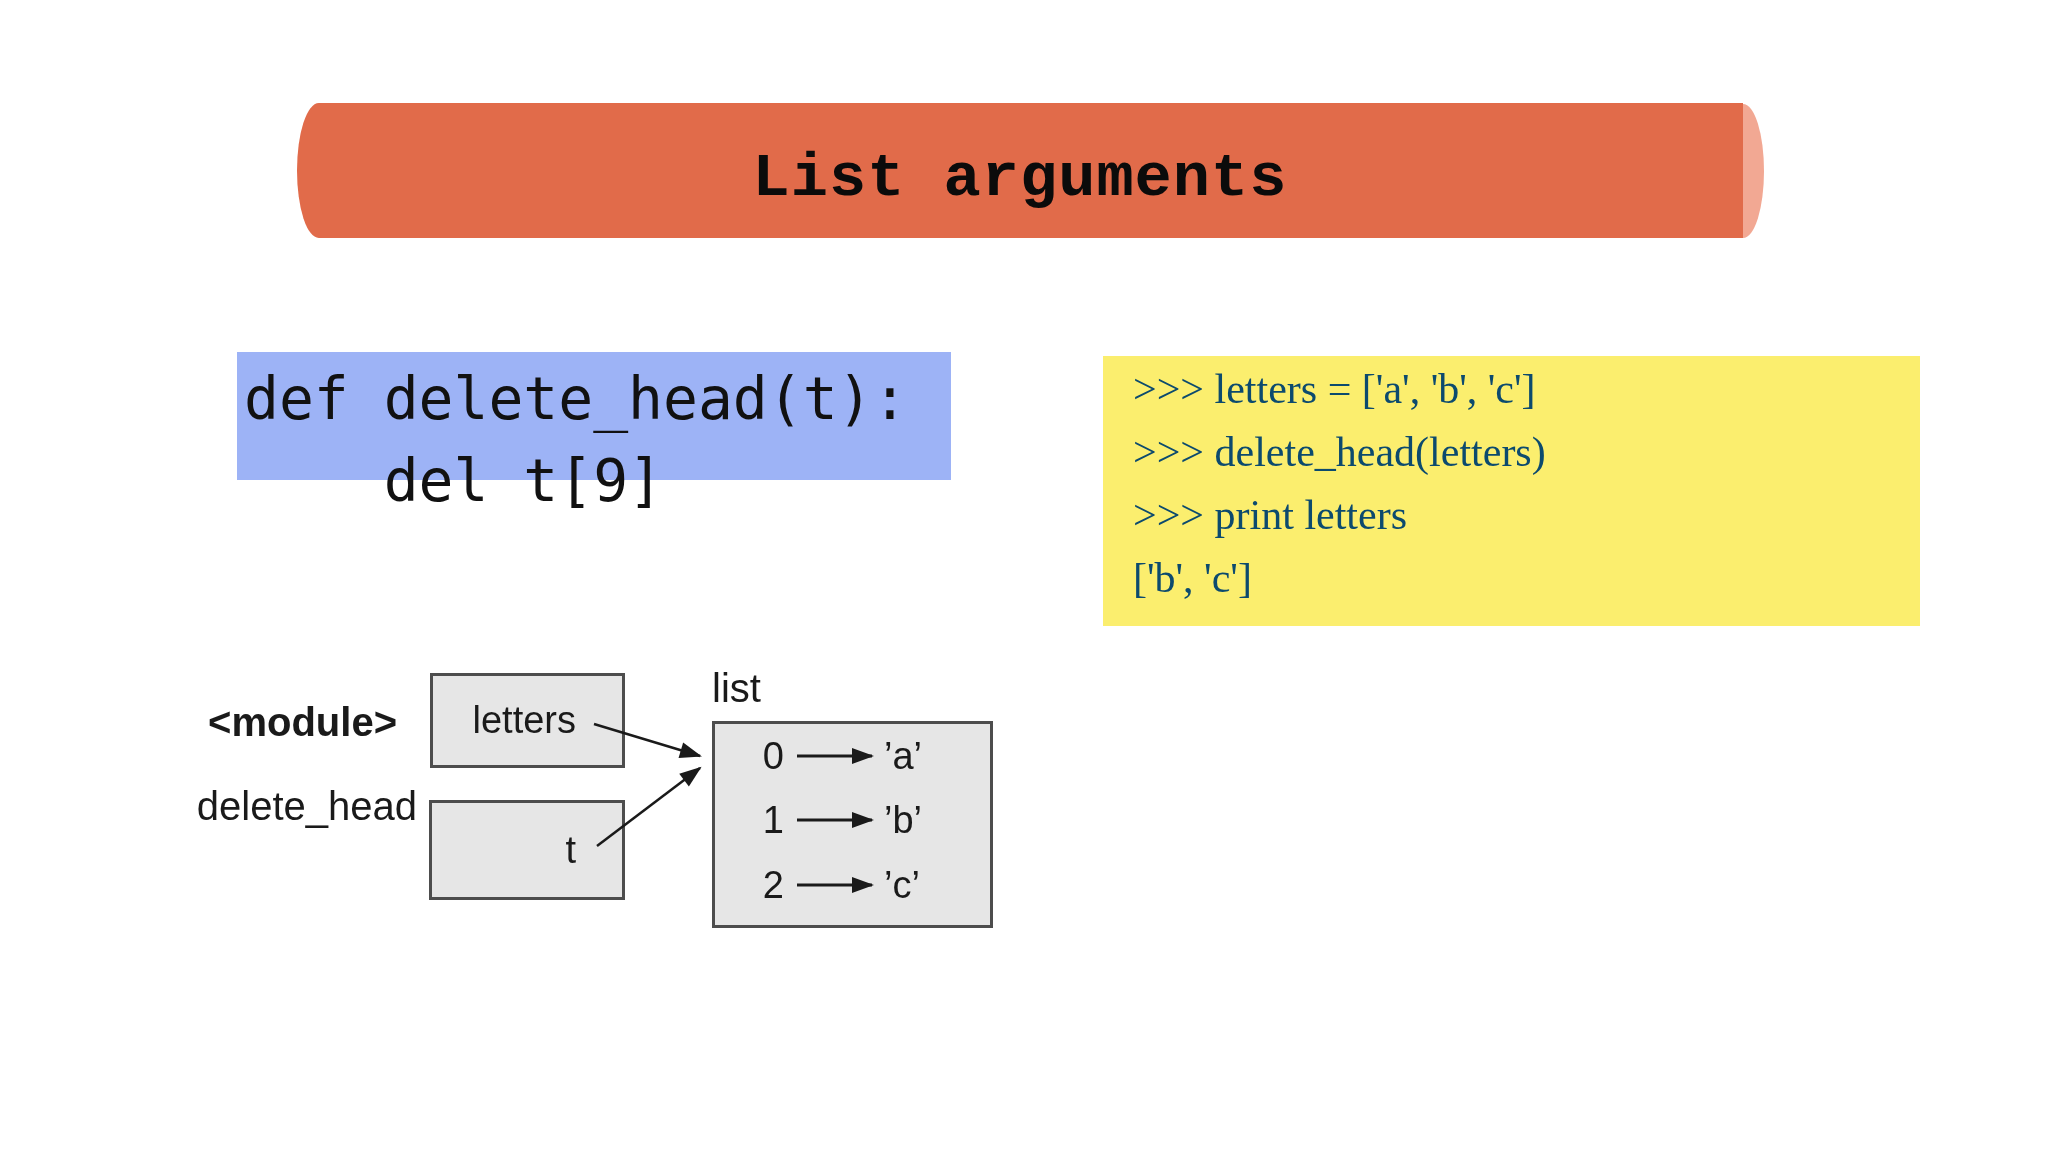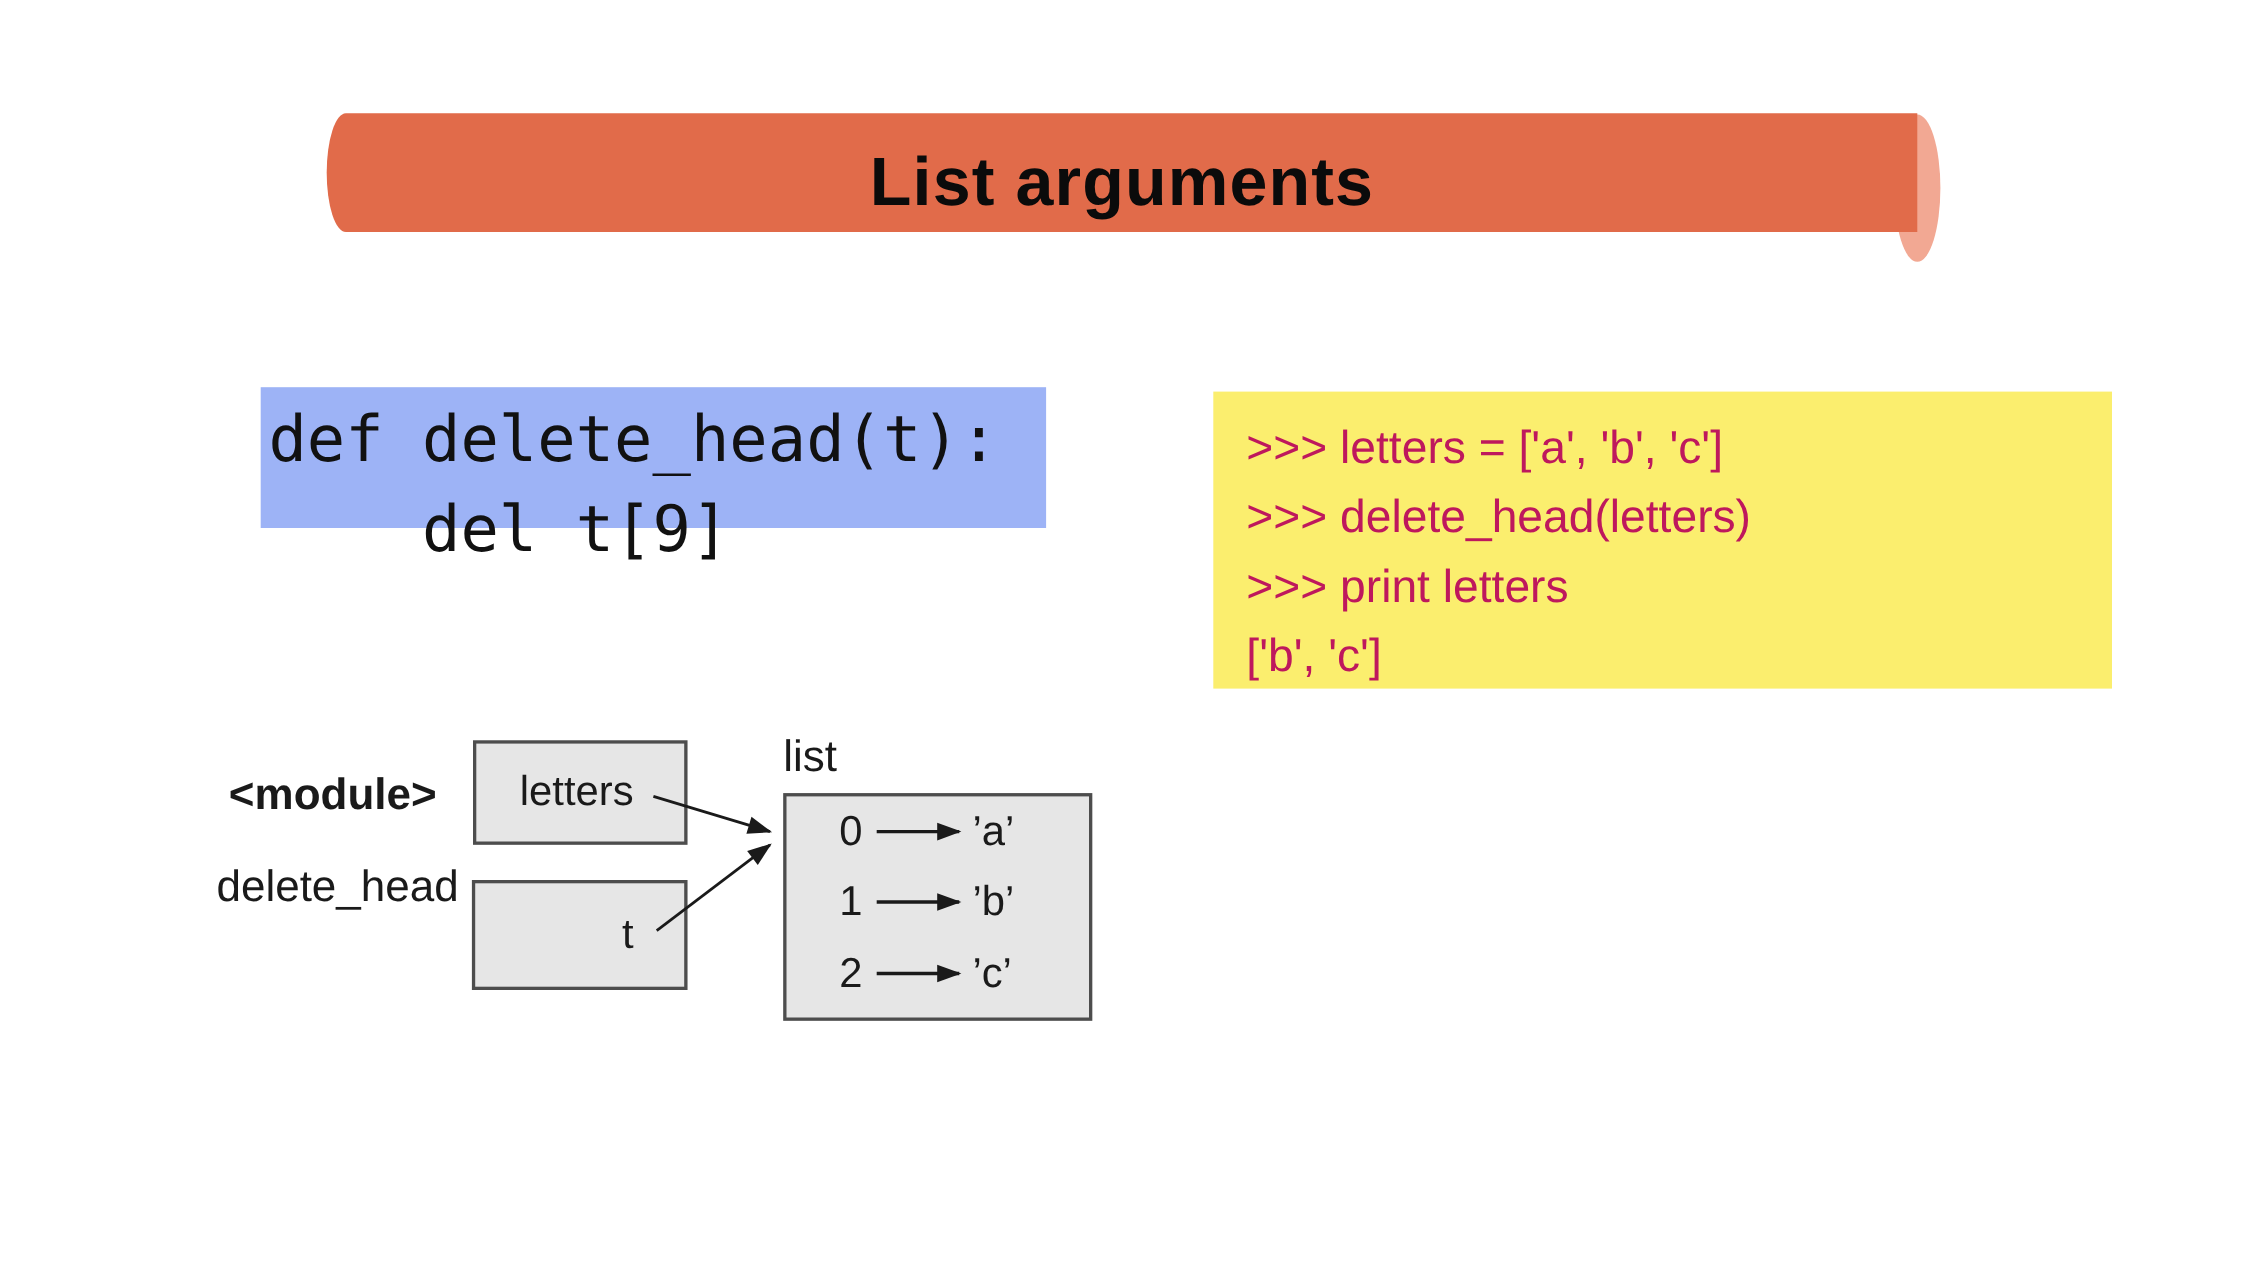--- a/index.html
+++ b/index.html
@@ -9,25 +9,25 @@
     height: 1152px;
     background: #ffffff;
     overflow: hidden;
     font-family: "Liberation Sans", sans-serif;
   }
 
   
   .banner-body {
     position: absolute;
     left: 297px; top: 103px;
-    width: 1446px; height: 108px;
+    width: 1446px; height: 135px;
     background: var(--banner, #e16b4a);
     border-top-left-radius: 22px 68px;
     border-bottom-left-radius: 22px 68px;
-    display: flex; align-items: center; justify-content: center;
+    display: flex; align-items: center; justify-content: center; font-family: Liberation Mono, monospace;
   }
   .banner-cap {
     position: absolute;
     left: 1722px; top: 104px;
     width: 42px; height: 134px;
     border-radius: 50%;
     background: var(--banner_cap, #f2a893);
   }
   .banner-title {
     font-size: 62px;
@@ -48,24 +48,24 @@
     font-size: 58px; line-height: 82px;
     color: #111;
     padding: 6px 0 0 7px;
     box-sizing: border-box;
   }
   .code-repl {
     position: absolute;
     left: 1103px; top: 356px;
     width: 817px; height: 270px;
     background: var(--code_repl_bg, #fbee6e);
-    font-family: Liberation Sans, sans-serif;
+    font-family: Liberation Serif, serif;
     font-size: 42px; line-height: 63px;
-    color: #be185d;
-    padding: 19px 0 0 30px;
+    color: #0c4a6e;
+    padding: 2px 0 0 30px;
     box-sizing: border-box;
   }
 
   
   .frame-label {
     position: absolute;
     font-size: 40px; line-height: 44px;
     color: #1a1a1a;
     text-align: right;
   }

